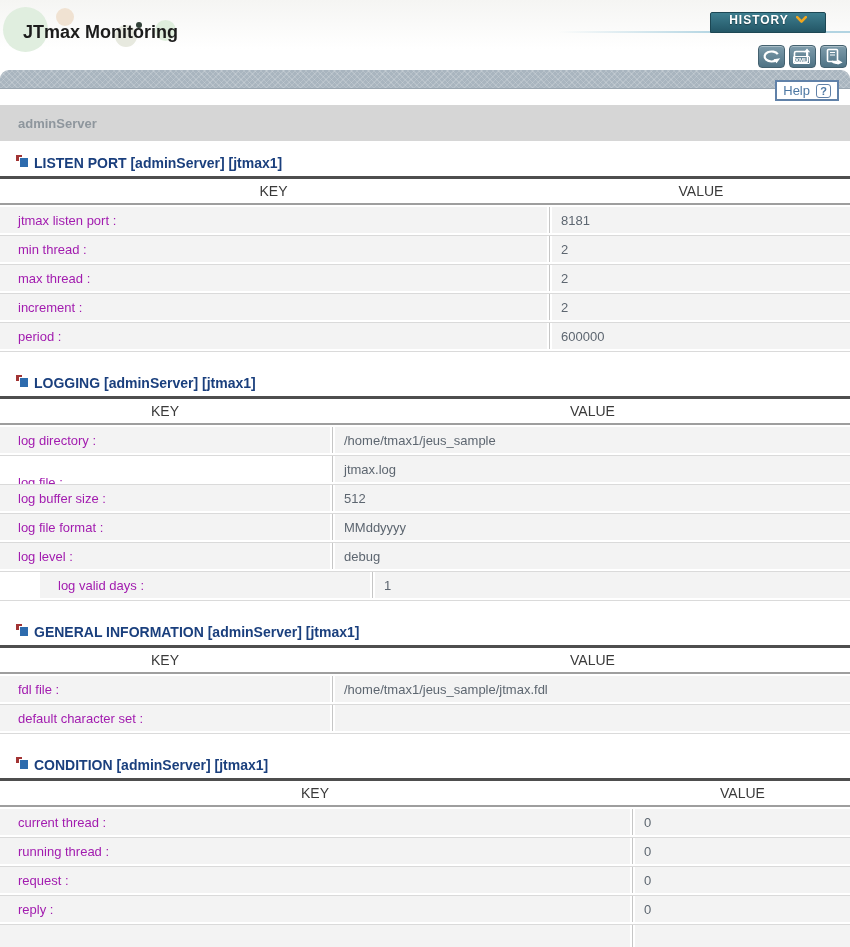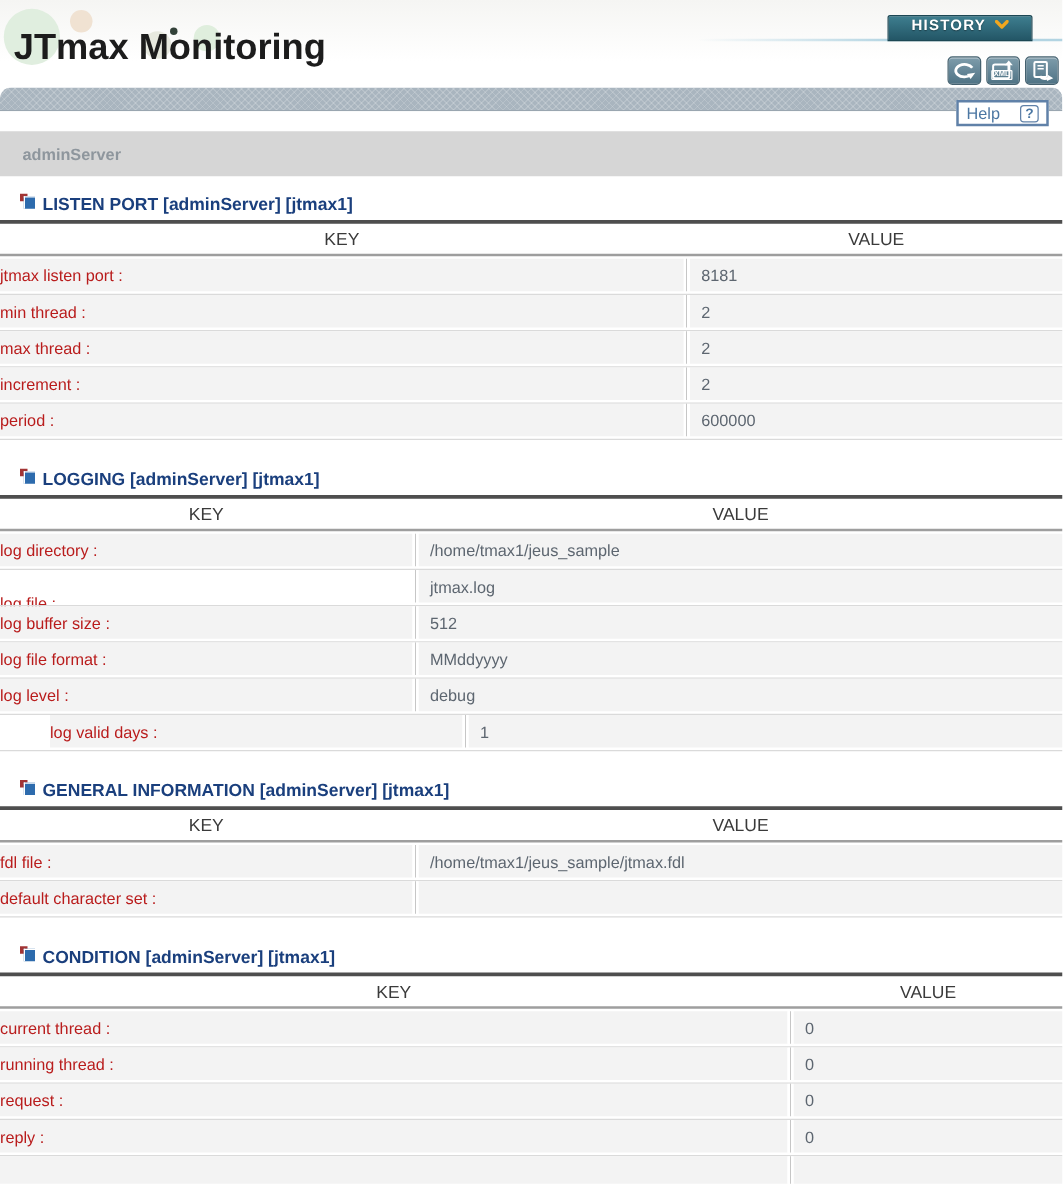--- a/index.html
+++ b/index.html
@@ -7,21 +7,21 @@
   .page { position:relative; width:850px; height:947px; overflow:hidden; background:#fff; }
 
   
   .header { position:relative; height:70px; background:linear-gradient(#f5f5f3, #ffffff 70%); }
   .circle { position:absolute; border-radius:50%; }
   .c1 { left:3px;  top:7px;  width:45px; height:45px; background:#e0eedf; }
   .c2 { left:56px; top:8px;  width:18px; height:18px; background:#f0e2d2; }
   .c3 { left:115px;top:25px; width:22px; height:22px; background:#e7e9df; }
   .c4 { left:155px;top:20px; width:21px; height:21px; background:#dfeedd; }
   .c5 { left:136px;top:22px; width:6px;  height:6px;  background:#33423a; }
-  .page-title { position:absolute; left:11px; top:22px; font-size:29px; font-weight:600;
+  .page-title { position:absolute; left:23px; top:22px; font-size:18px; font-weight:600;
                 color:#1c1c1c; z-index:2; letter-spacing:0; }
 
   .history-btn { position:absolute; right:24px; top:12px; width:116px; height:21px; z-index:3;
                  background:linear-gradient(#3e7e8f, #235666); border:1px solid #1c4754;
                  border-radius:2px 2px 0 0; color:#fff; font-size:12px; font-weight:bold;
                  letter-spacing:1px; display:flex; justify-content:center;
                  gap:7px; cursor:pointer; text-shadow:0 1px 1px rgba(0,0,0,.4); }
   .tab-line { position:absolute; top:31px; left:558px; right:0; height:2px; z-index:2;
               background:linear-gradient(to right, rgba(178,212,226,0), #b2d4e2 55%); }
 
@@ -35,21 +35,21 @@
                line-height:6px; letter-spacing:0; }
 
   
   .hatch-bar { position:relative; height:19px; background-color:#a9b5bf;
                border-radius:9px 9px 0 0; border-bottom:1px solid #9aa6b0;
                background-image:
                  repeating-linear-gradient(45deg,  rgba(255,255,255,.16) 0 1px, transparent 1px 4px),
                  repeating-linear-gradient(-45deg, rgba(255,255,255,.16) 0 1px, transparent 1px 4px); }
   .help-btn { position:absolute; right:11px; top:80px; z-index:4; height:21px; background:#fff;
               border:2px solid #6081a8; color:#4c77a3; font-size:13px; padding:0 6px;
-              display:flex; align-items:center; gap:16px; cursor:pointer; }
+              display:flex; align-items:center; gap:6px; cursor:pointer; }
   .help-q { display:inline-block; width:15px; height:14px; line-height:13px; text-align:center;
             border:1px solid #6081a8; border-radius:3px; font-size:11px; font-weight:bold; }
 
   
   .server-bar { margin-top:16px; height:36px; background:#d6d6d6; display:flex; align-items:center;
                 padding-left:18px; font-size:13px; font-weight:bold; color:#8e969d; cursor:pointer; }
 
   
   .tbl { margin-top:26px; }
   .tbl:first-child { margin-top:14px; }
@@ -61,21 +61,21 @@
   .sec-title { font-size:14px; font-weight:bold; color:#1a3f7d; }
   .sec-rule { height:3px; background:#4e4e4e; margin-top:3px; }
   .t-header { display:flex; height:26px; border-bottom:2px solid #9e9e9e; margin-bottom:2px;
               align-items:center; font-size:14px; color:#3a3a3a; }
   .t-key-h { text-align:center; }
   .t-val-h { flex:1; text-align:center; }
   .t-gap { width:5px; flex:none; }
   .t-row { display:flex; height:26px; margin-bottom:3px; position:relative; align-items:stretch; }
   .t-row::after { content:''; position:absolute; left:0; right:0; bottom:-3px; height:1px; background:#dadada; }
   .t-key, .t-val { background:#f3f3f3; display:flex; align-items:center; font-size:13px; }
-  .t-key { color:#b91c1c; }
+  .t-key { color:#a21caf; padding-left:18px; }
   .t-val { flex:1; color:#5d6670; padding-left:9px; }
   .t-div { width:5px; flex:none;
            background:linear-gradient(to right, #fff 2px, #c6c6c6 2px, #c6c6c6 3px, #fff 3px); }
   .t-row.stub .t-key, .t-row.stub .t-val { background:#f3f3f3; }
 </style>
 </head>
 <body>
 
 <div class="page">
 

